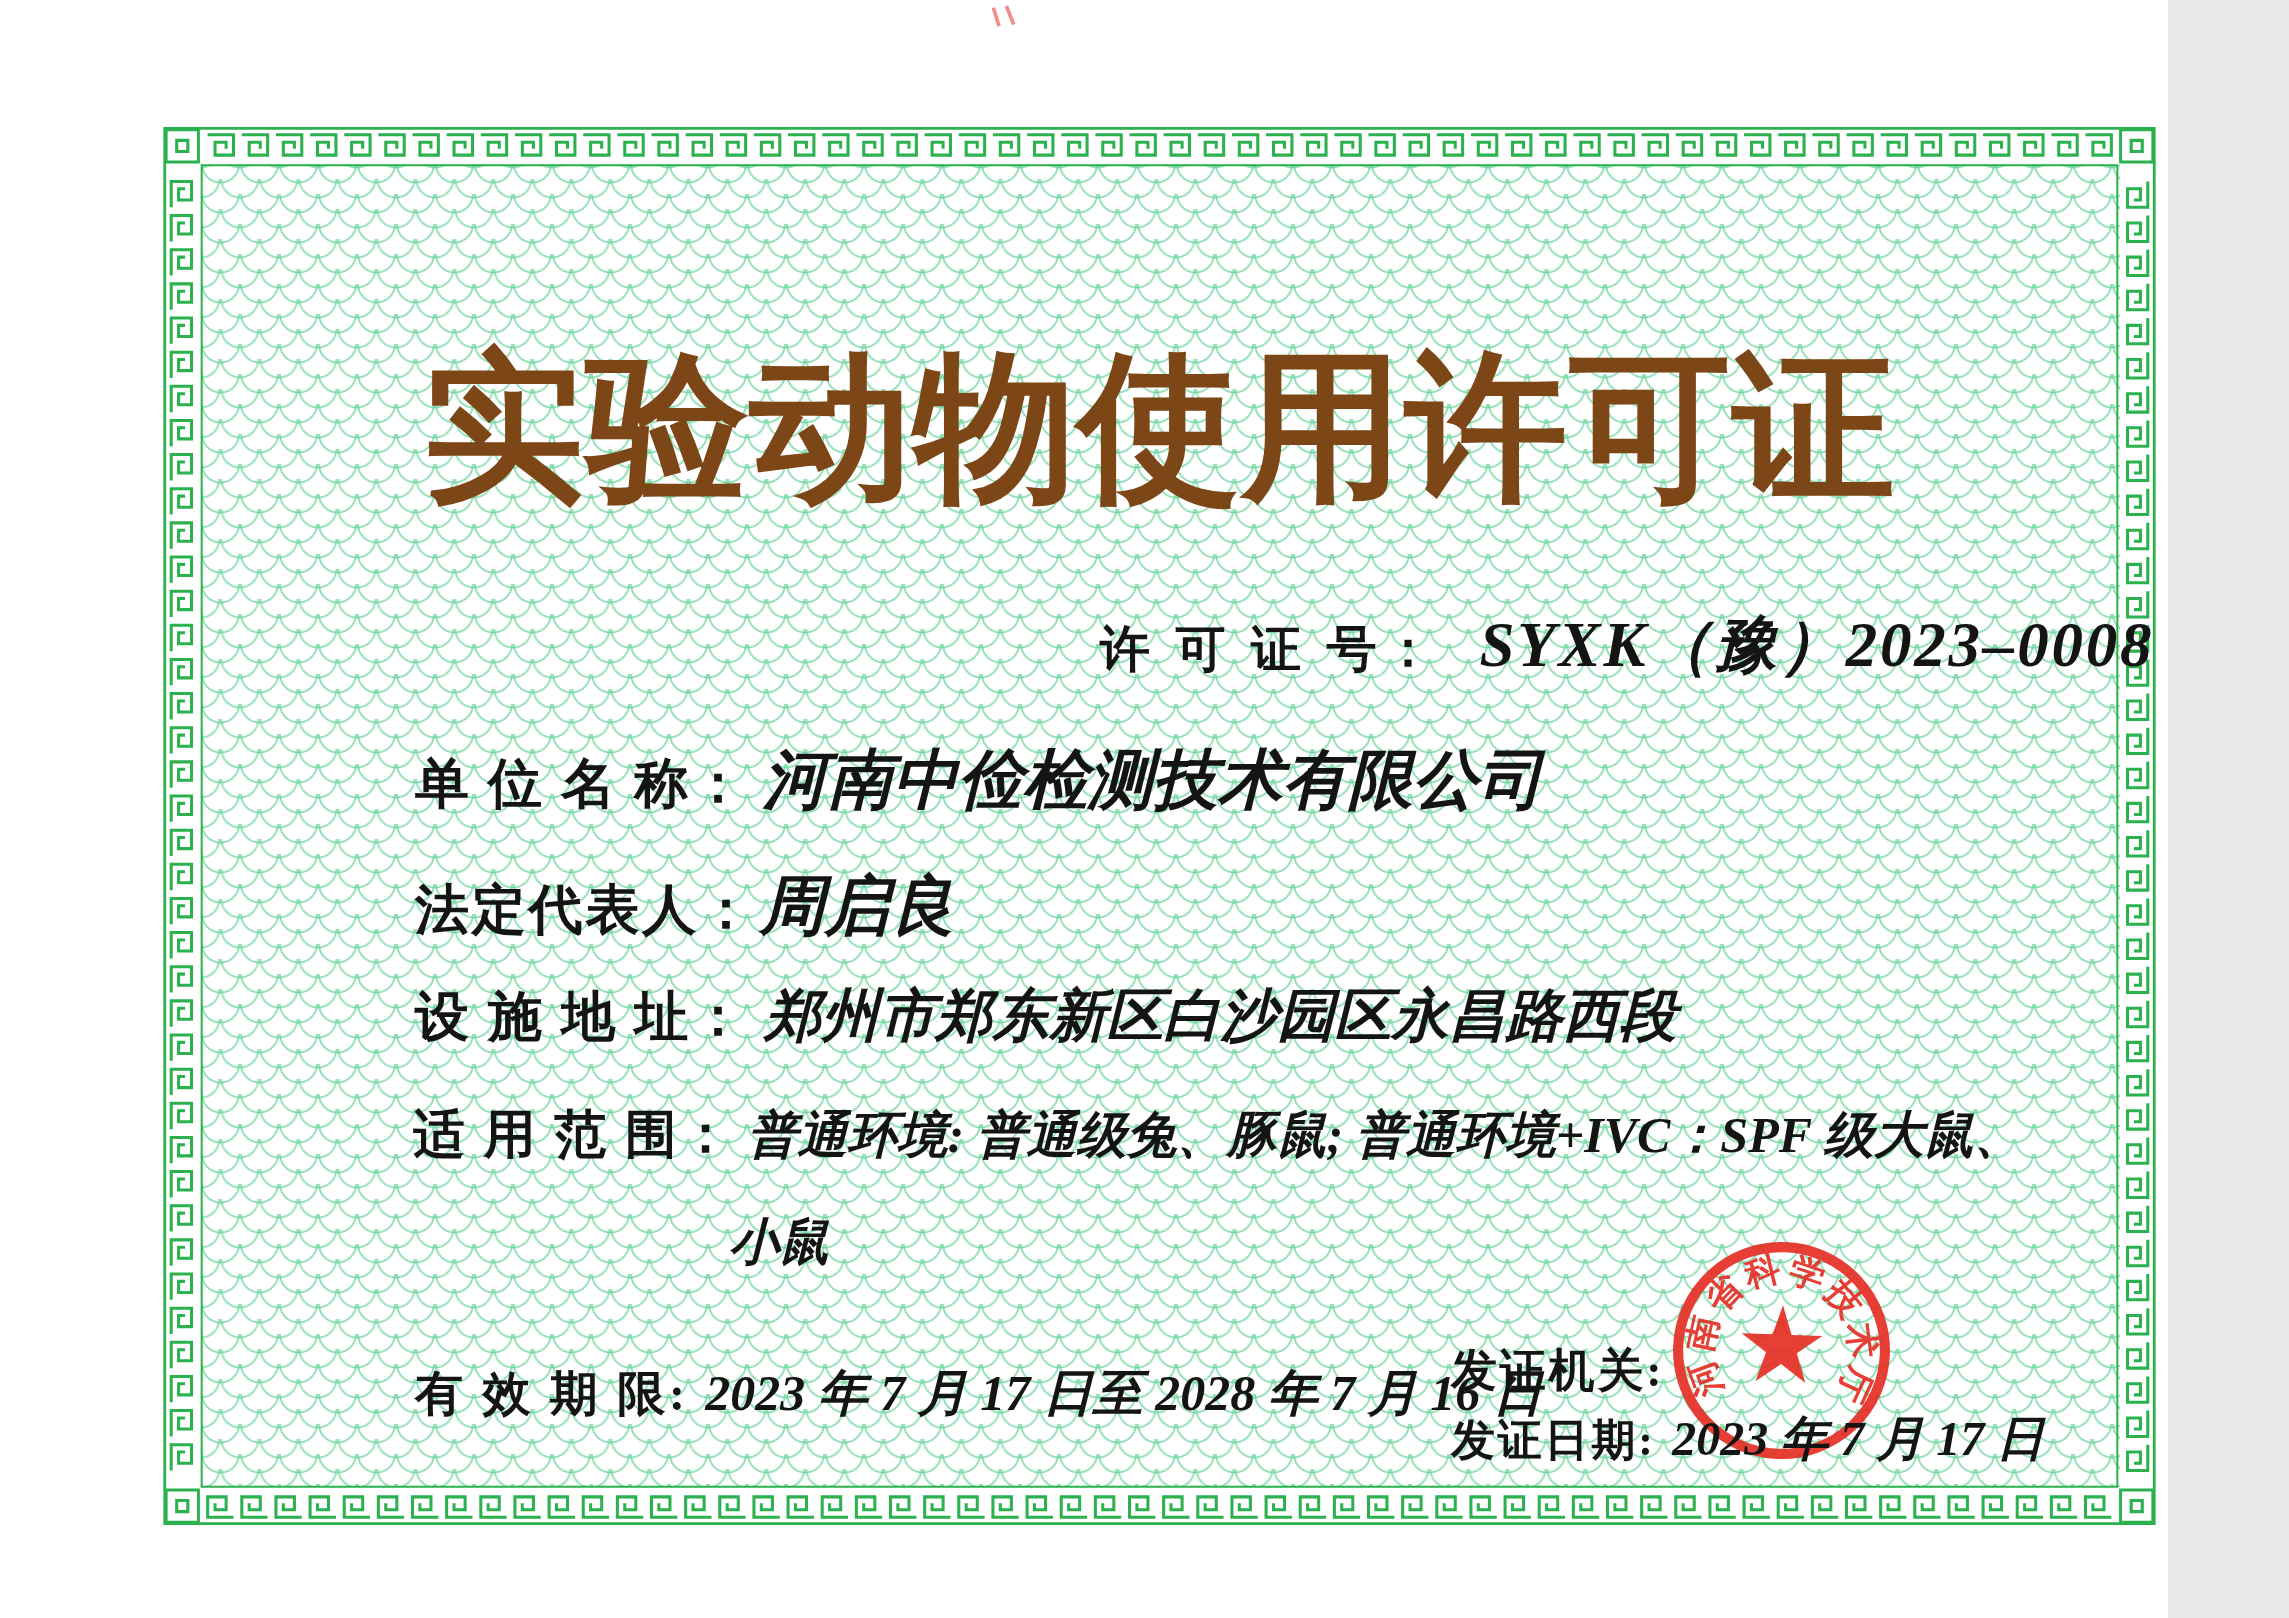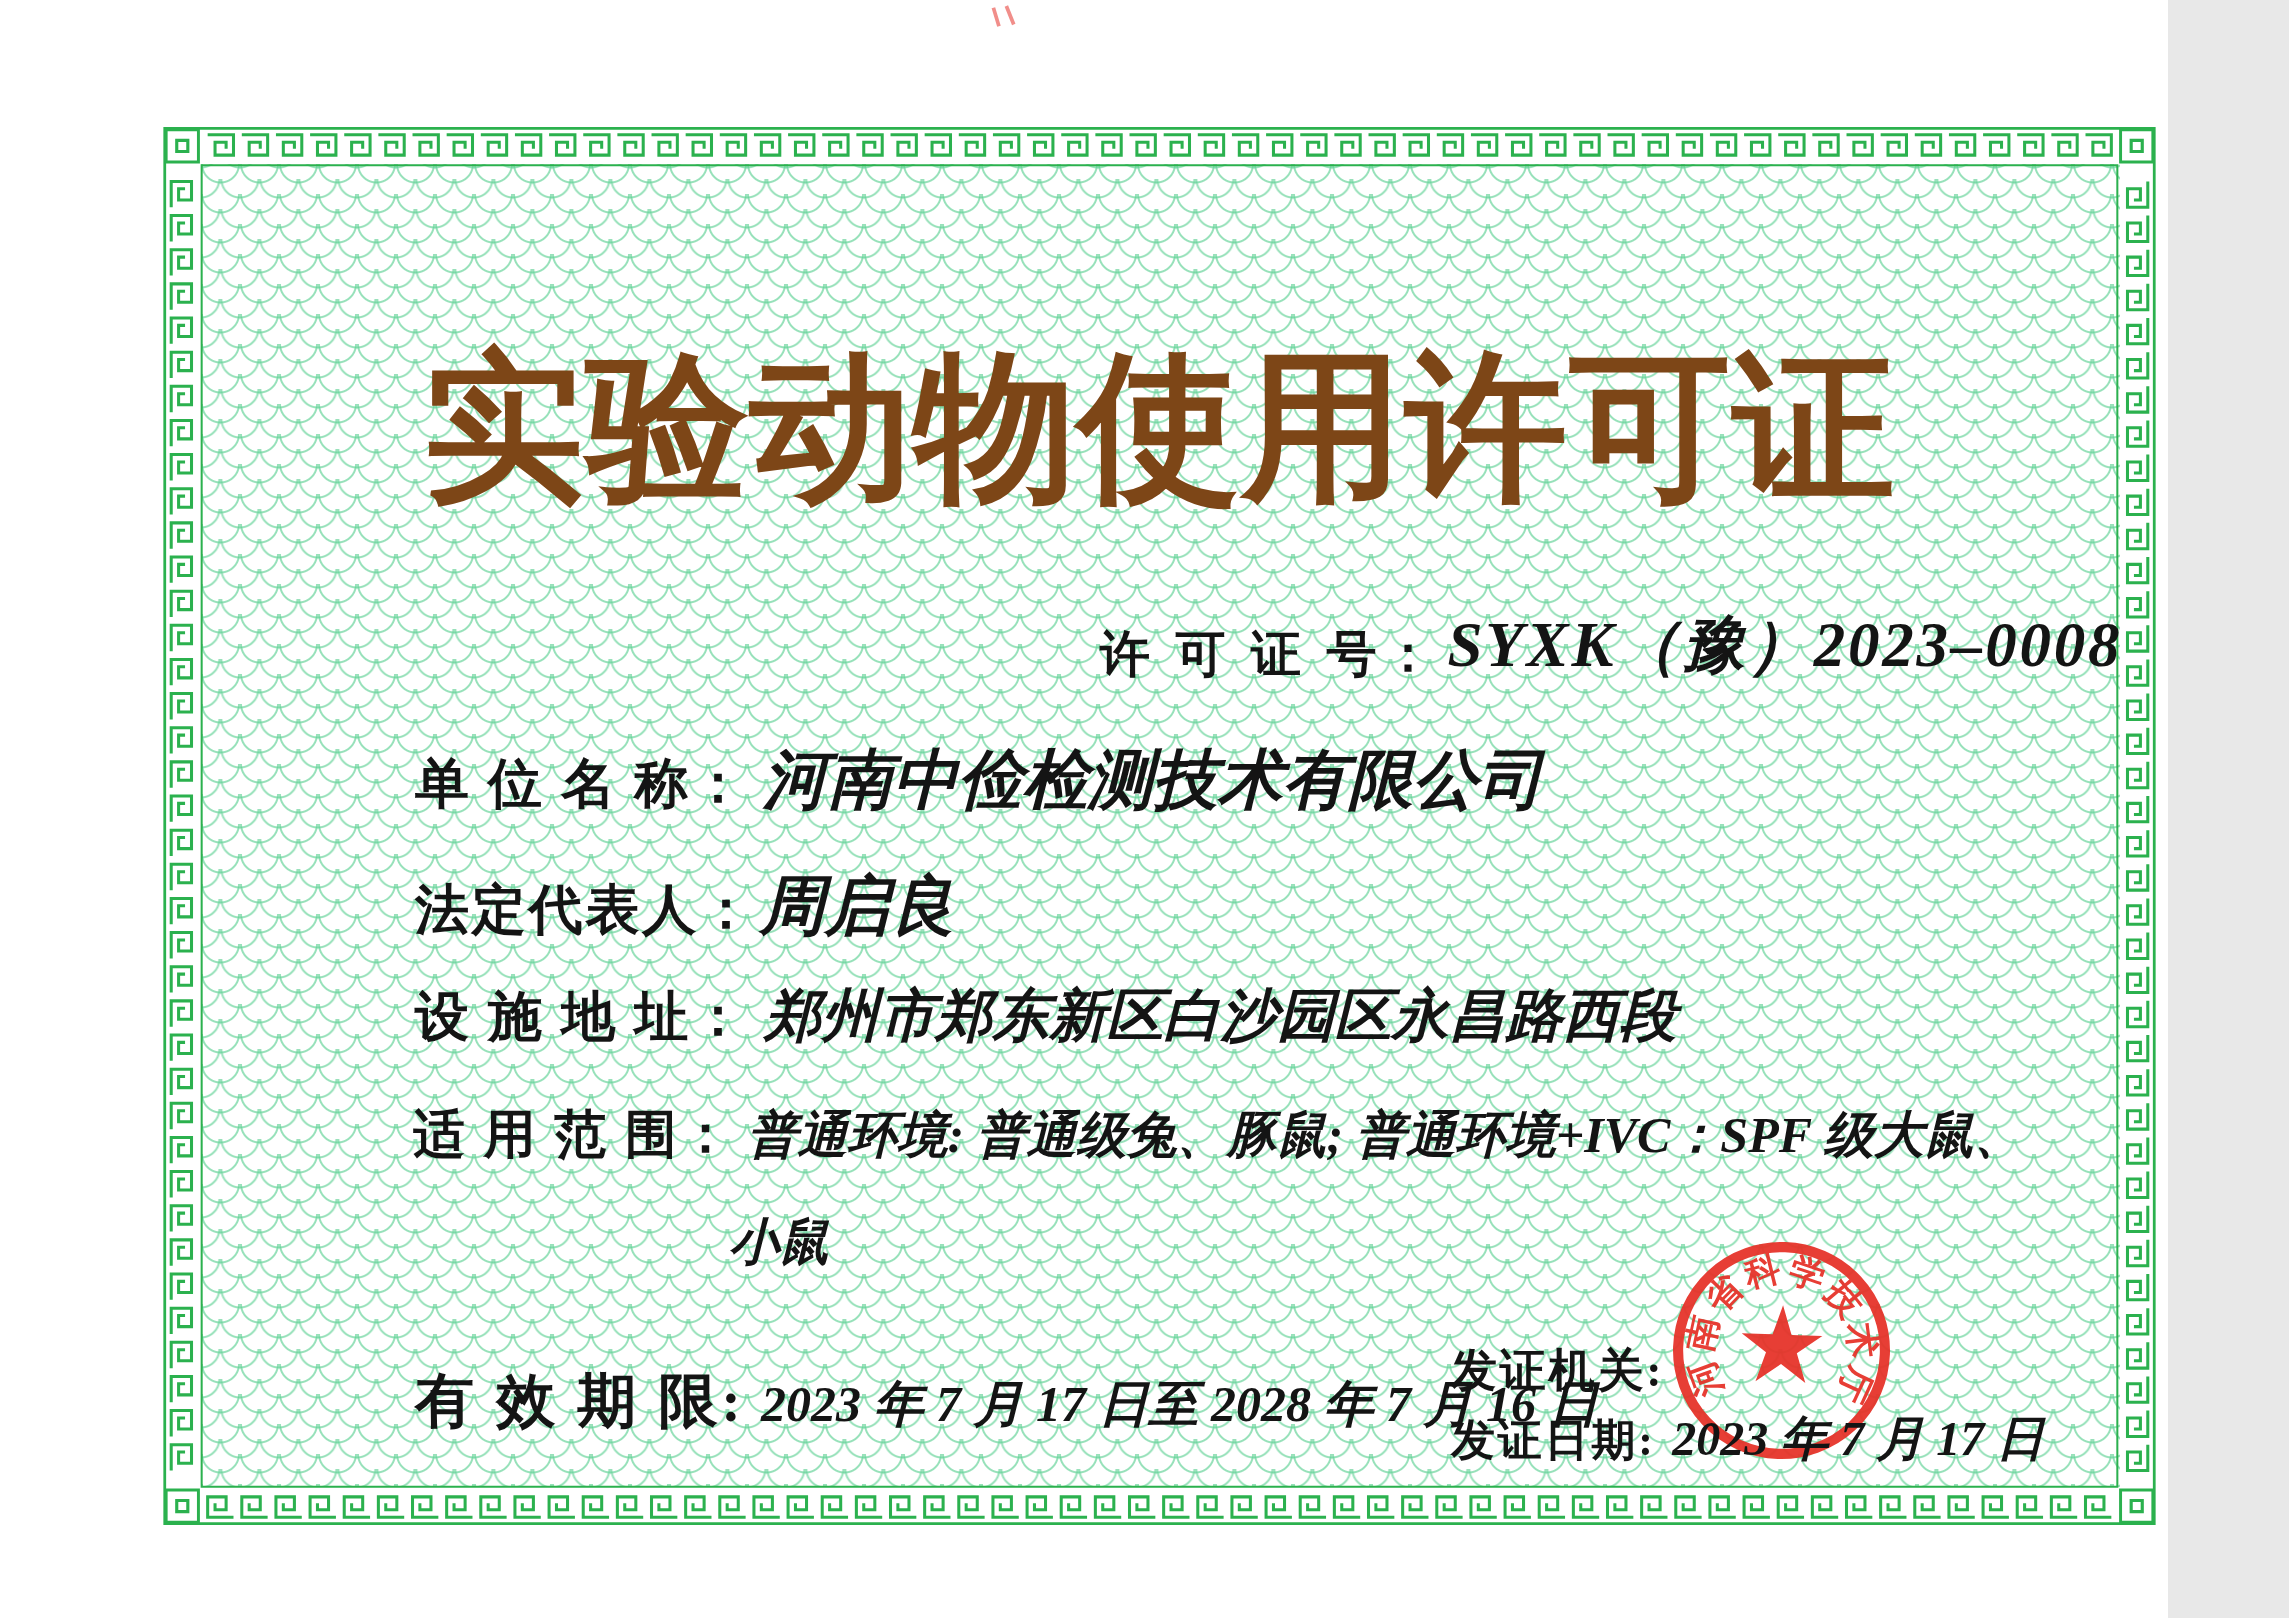--- a/index.html
+++ b/index.html
@@ -23,38 +23,38 @@
   .title{
     position:absolute; left:163px; top:334px; width:1993px;
     text-align:center; font-size:162px; line-height:1.15; font-weight:700;
     letter-spacing:1.8px; color:#7d4617;
     font-family:"Liberation Sans","DejaVu Sans",sans-serif;
     z-index:3;
   }
   .row{position:absolute; display:flex; align-items:baseline; white-space:nowrap; z-index:3;}
   .lbl{font-weight:700; letter-spacing:2.8px;}
   .val{font-weight:700;font-style:italic;}
-  .license-row{left:1100px; top:602px; gap:8px;align-items:flex-end;}
+  .license-row{left:1100px; top:602px; gap:40px;}
   .license-row .lbl{font-size:50px; letter-spacing:6.5px;}
   .license-row .val{font-size:63px; letter-spacing:2.8px;}
   .r-unit{left:415px; top:736px; gap:14.8px;}
   .r-unit .lbl{font-size:54px;}
   .r-unit .val{font-size:65px;}
   .r-legal{left:415px; top:862px; gap:4px;}
   .r-legal .lbl{font-size:54px;}
   .r-legal .val{font-size:65px;}
   .r-addr{left:415px; top:978px; gap:16.6px;justify-content:flex-end;}
   .r-addr .lbl{font-size:54px;}
   .r-addr .val{font-size:57px;}
   .r-scope{left:413px; top:1100px; gap:13px;}
   .r-scope .lbl{font-size:52px;}
   .r-scope .val{font-size:50px;}
   .scope2{left:729px; top:1209px; font-size:50px; font-weight:700;}
   .r-valid{left:415px; top:1338px; gap:16.6px;}
-  .r-valid .lbl{font-size:59px; letter-spacing:3.7px;margin-top:24px;}
+  .r-valid .lbl{font-size:48px; letter-spacing:3.7px;margin-top:24px;}
   .r-valid .val{font-size:50px;}
   .issuer{left:1451px; top:1340px; font-size:46px; font-weight:700; letter-spacing:2.8px;}
   .r-date{left:1451px; top:1407px; gap:16.6px;}
   .r-date .lbl{font-size:44px;text-align:right;}
   .r-date .val{font-size:48px;}
   .seal{position:absolute; left:1667px; top:1236px; width:229px; height:229px;
         transform:rotate(2deg); opacity:.94; z-index:2;}
   .artifact{position:absolute; left:986px; top:3.7px; z-index:4;}
 </style>
 </head>

